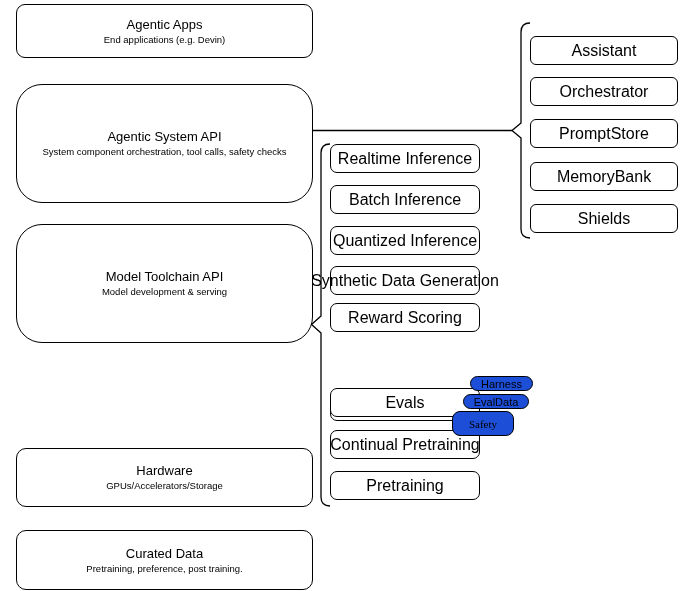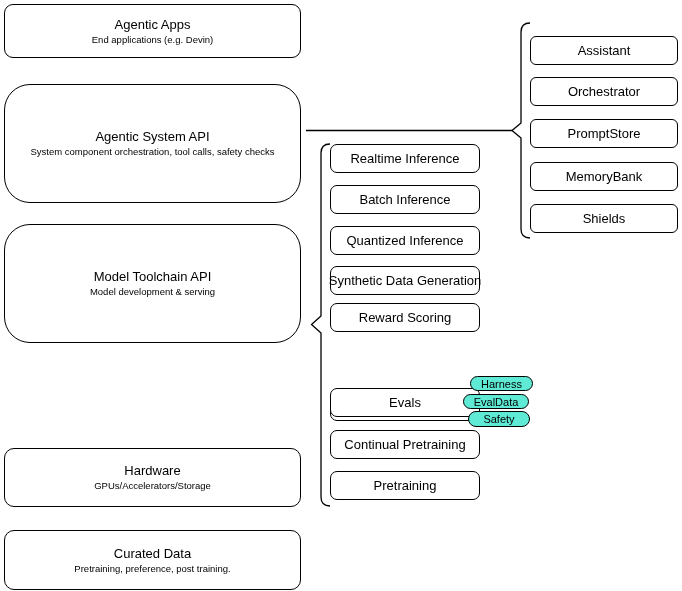--- a/index.html
+++ b/index.html
@@ -13,21 +13,21 @@
     overflow: hidden;
   }
   .overlay {
     position: absolute;
     left: 0; top: 0;
     width: 682px; height: 591px;
     pointer-events: none;
   }
   .stackbox {
     position: absolute;
-    left: 4px;
+    left: 16px;
     width: 297px;
     box-sizing: border-box;
     border: 1.3px solid #000000;
     background: #ffffff;
     display: flex;
     flex-direction: column;
     align-items: center;
     justify-content: center;
     text-align: center;
   }
@@ -45,31 +45,31 @@
   .listbox {
     position: absolute;
     box-sizing: border-box;
     border: 1.3px solid #000000;
     border-radius: 7px;
     background: #ffffff;
     display: flex;
     align-items: center;
     justify-content: center;
     text-align: center;
-    font-size: 13px;
+    font-size: 16px;
     white-space: nowrap;
   }
   .mid { left: 330px; width: 150px; height: 29px; }
   .right { left: 530px; width: 148px; height: 29px; border-radius: 6px; }
   .tag {
     position: absolute;
     box-sizing: border-box;
     border: 1.3px solid #000000;
     border-radius: 8px;
-    background: #5eead4;
+    background: #1d4ed8;
     display: flex;
     align-items: center;
     justify-content: center;
     font-size: 11px;
     white-space: nowrap;
     z-index: 3;
   }
   .r9  { border-radius: 9px; }
   .r10 { border-radius: 10px; }
   .r26 { border-radius: 26px; }
@@ -133,21 +133,21 @@
   <div class="listbox mid" style="top:471px;">
     <span>Pretraining</span>
   </div>
 
   <div class="tag" style="left:470px; top:376px; width:63px; height:15px;">
     <span>Harness</span>
   </div>
   <div class="tag" style="left:463px; top:394px; width:66px; height:15px;">
     <span>EvalData</span>
   </div>
-  <div class="tag" style="left:468px; top:411px; width:62px; height:16px;">
+  <div class="tag" style="left:452px; top:411px; width:62px; height:25px;font-family:Liberation Serif, serif;">
     <span>Safety</span>
   </div>
 
   <div class="listbox right" style="top:36px;">
     <span>Assistant</span>
   </div>
   <div class="listbox right" style="top:77px;">
     <span>Orchestrator</span>
   </div>
   <div class="listbox right" style="top:119px;">

